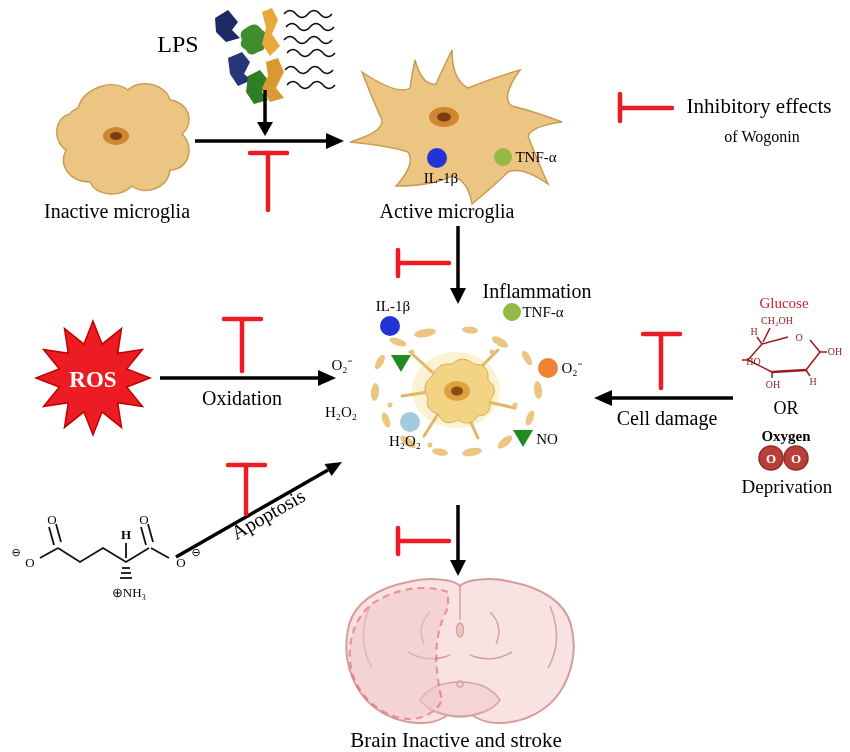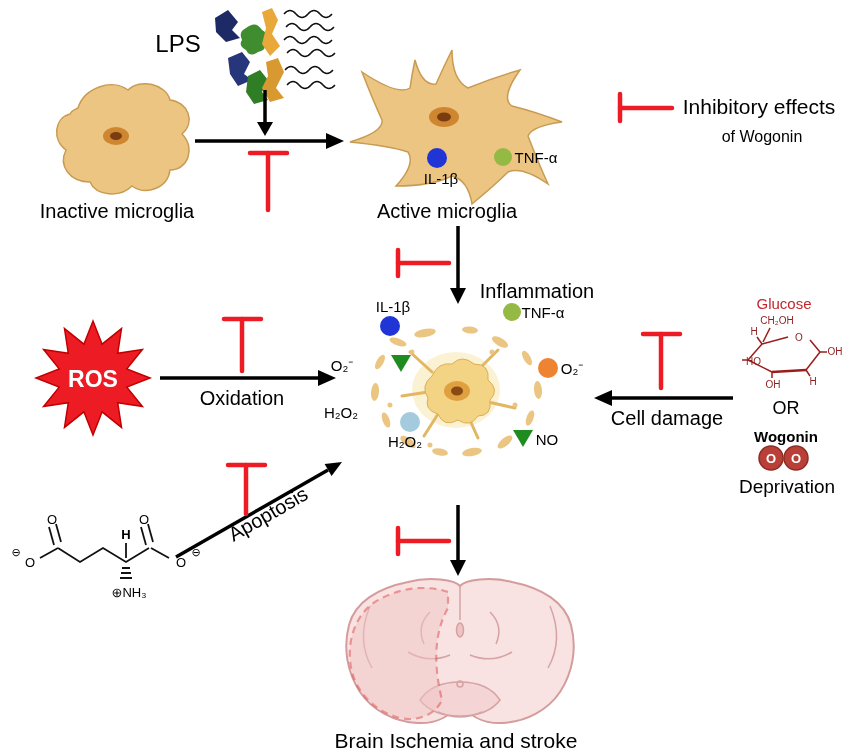--- a/index.html
+++ b/index.html
@@ -1,17 +1,17 @@
 <!DOCTYPE html>
 <html><head>
 <meta charset="utf-8">
 <style>
   html,body{margin:0;padding:0;background:#fff;}
   .canvas{position:relative;width:850px;height:752px;background:#ffffff;
-          font-family:Liberation Sans, sans-serif;overflow:hidden;border-radius:16px;}
+          font-family:Liberation Serif, serif;overflow:hidden;}
   svg{position:absolute;left:0;top:0;}
   .lbl{position:absolute;transform:translate(-50%,-50%);white-space:nowrap;
        color:#000;line-height:1;}
   .rot{transform:translate(-50%,-50%) rotate(-30deg);}
   .white{color:#fff;font-weight:bold;}
   .redtx{color:#c1272d;}
   .chem{font-size:13px;}
   .chemsm{font-size:11px;}
   .chemg{font-size:10px;color:#8f1d1d;}
   .bold{font-weight:bold;}
@@ -225,24 +225,24 @@
 <div class="lbl" style="left:572px;top:368px;font-size:15px;">O₂⁻</div>
 <div class="lbl" style="left:342px;top:365px;font-size:15px;">O₂⁻</div>
 <div class="lbl" style="left:341px;top:412px;font-size:15px;">H₂O₂</div>
 <div class="lbl" style="left:405px;top:441px;font-size:15px;">H₂O₂</div>
 <div class="lbl" style="left:547px;top:439px;font-size:15px;">NO</div>
 <div class="lbl white" style="left:93px;top:379px;font-size:23px;">ROS</div>
 <div class="lbl" style="left:242px;top:398px;font-size:20px;">Oxidation</div>
 <div class="lbl rot" style="left:268px;top:514px;font-size:20px;">Apoptosis</div>
 <div class="lbl redtx" style="left:784px;top:303px;font-size:15px;">Glucose</div>
 <div class="lbl" style="left:786px;top:408px;font-size:18px;">OR</div>
-<div class="lbl bold" style="left:786px;top:436px;font-size:15px;">Wogonin</div>
+<div class="lbl bold" style="left:786px;top:436px;font-size:15px;">Oxygen</div>
 <div class="lbl" style="left:787px;top:486px;font-size:19px;">Deprivation</div>
 <div class="lbl" style="left:667px;top:418px;font-size:20px;">Cell damage</div>
-<div class="lbl" style="left:456px;top:740px;font-size:21px;">Brain Ischemia and stroke</div>
+<div class="lbl" style="left:456px;top:740px;font-size:21px;">Brain Inactive and stroke</div>
 
 <div class="lbl chem" style="left:52px;top:519px;">O</div>
 <div class="lbl chem" style="left:30px;top:562px;">O</div>
 <div class="lbl chemsm" style="left:16px;top:552px;">⊖</div>
 <div class="lbl chem" style="left:144px;top:519px;">O</div>
 <div class="lbl chem" style="left:181px;top:562px;">O</div>
 <div class="lbl chemsm" style="left:196px;top:552px;">⊖</div>
 <div class="lbl chem bold" style="left:126px;top:534px;">H</div>
 <div class="lbl chem" style="left:129px;top:592px;">⊕NH₃</div>
 

